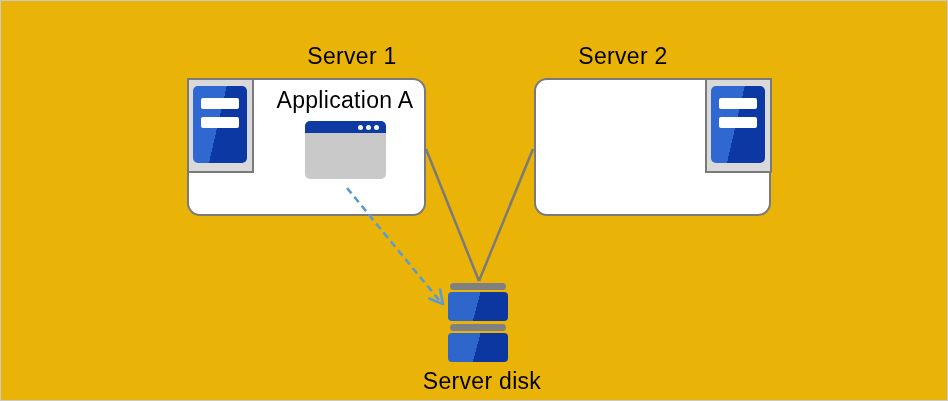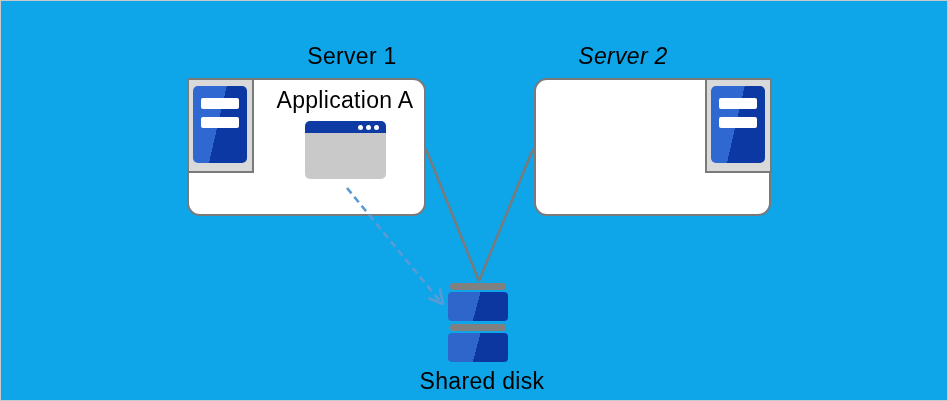--- a/index.html
+++ b/index.html
@@ -2,37 +2,37 @@
 <html><head>
 <meta charset="utf-8">
 <style>
   html, body { margin: 0; padding: 0; background: #ffffff; }
   body { font-family: "Liberation Sans", sans-serif; }
 
   .canvas {
     position: relative;
     width: 948px;
     height: 401px;
-    background: #0ea5e9;
+    background: #eab308;
     border: 1px solid #c9c9c9;
     box-sizing: border-box;
     overflow: hidden;
   }
 
   .label {
     position: absolute;
     width: 200px;
     text-align: center;
     font-size: 23px;
     color: #000000;
     letter-spacing: 0.3px;
     white-space: nowrap;
   }
   .server1-label { left: 251px; top: 42px; }
-  .server2-label { left: 522px; top: 42px; font-style: italic; }
+  .server2-label { left: 522px; top: 42px; }
   .app-label     { left: 244px; top: 86px; }
   .disk-label    { left: 381px; top: 367px; }
 
   .server-box {
     position: absolute;
     border: 2.5px solid #7a7a7a;
     border-radius: 13px;
     background: #ffffff;
     box-sizing: border-box;
   }
@@ -142,21 +142,21 @@
   <svg class="connector-layer" width="948" height="401" viewBox="0 0 948 401" xmlns="http://www.w3.org/2000/svg">
     <line x1="425" y1="148" x2="478" y2="280" stroke="#7a7a7a" stroke-width="2.5"></line>
     <line x1="532" y1="148" x2="478" y2="280" stroke="#7a7a7a" stroke-width="2.5"></line>
     <line x1="346" y1="187" x2="438" y2="299" stroke="#5b9bd5" stroke-width="2.6" stroke-dasharray="7 4.5"></line>
     <path d="M 428.3 297.5 L 442 303 L 439.1 288.5" fill="none" stroke="#5b9bd5" stroke-width="2.6" stroke-linecap="round" stroke-linejoin="round"></path>
   </svg>
 
   <div class="label server1-label">Server 1</div>
   <div class="label server2-label">Server 2</div>
   <div class="label app-label">Application A</div>
-  <div class="label disk-label">Shared disk</div>
+  <div class="label disk-label">Server disk</div>
 
   <div class="server-icon icon1">
     <div class="tower">
       <div class="bay bay1"></div>
       <div class="bay bay2"></div>
     </div>
   </div>
   <div class="server-icon icon2">
     <div class="tower">
       <div class="bay bay1"></div>

